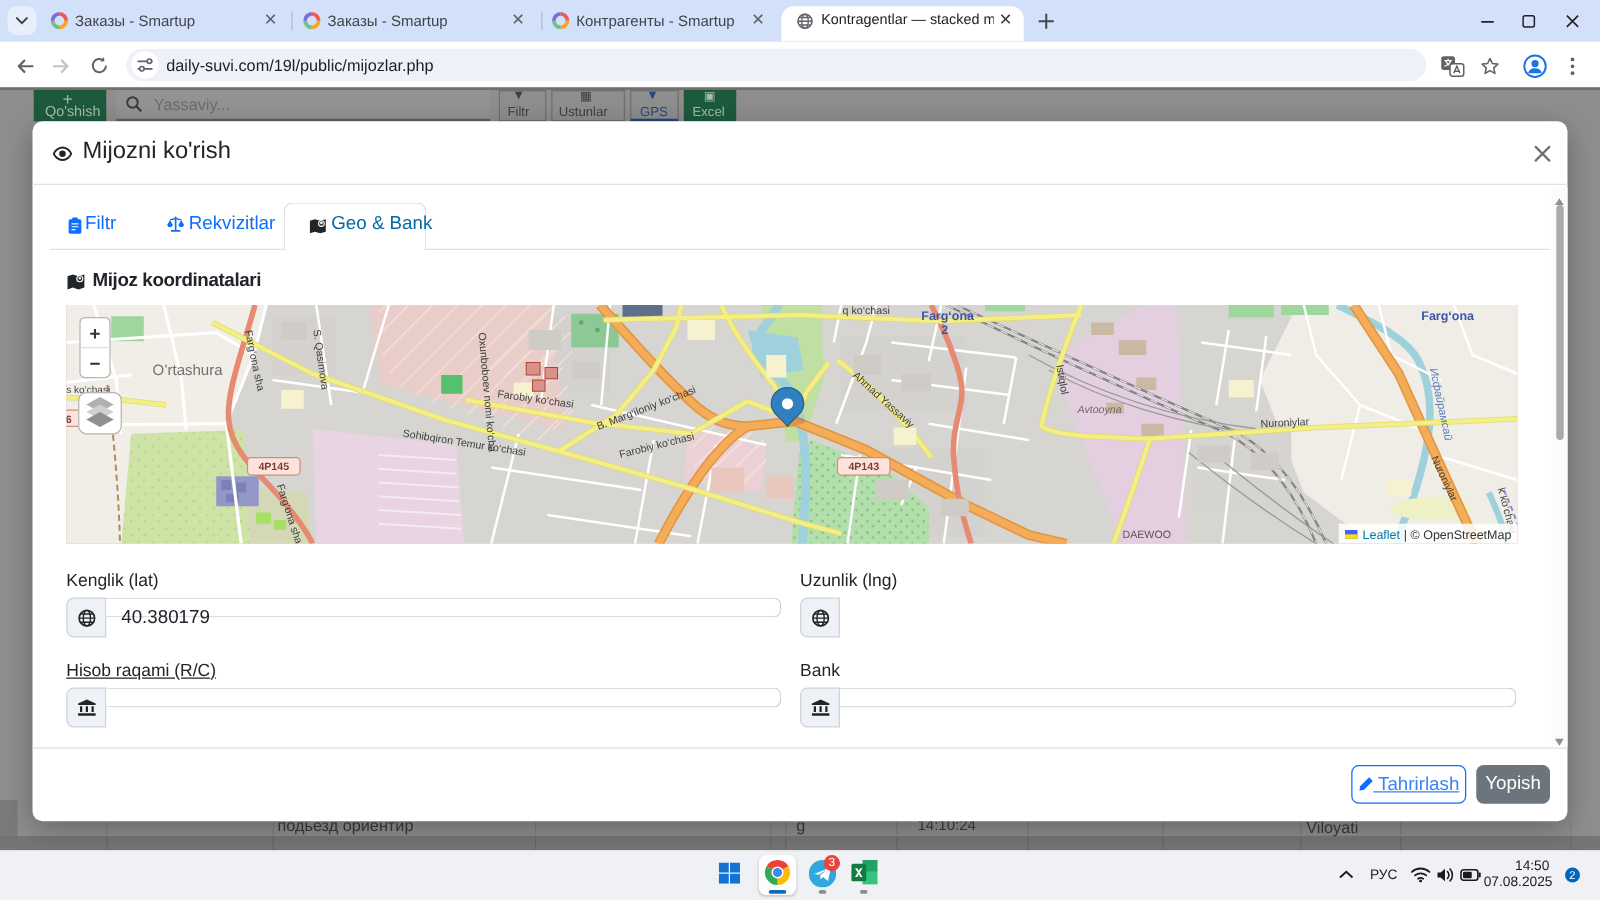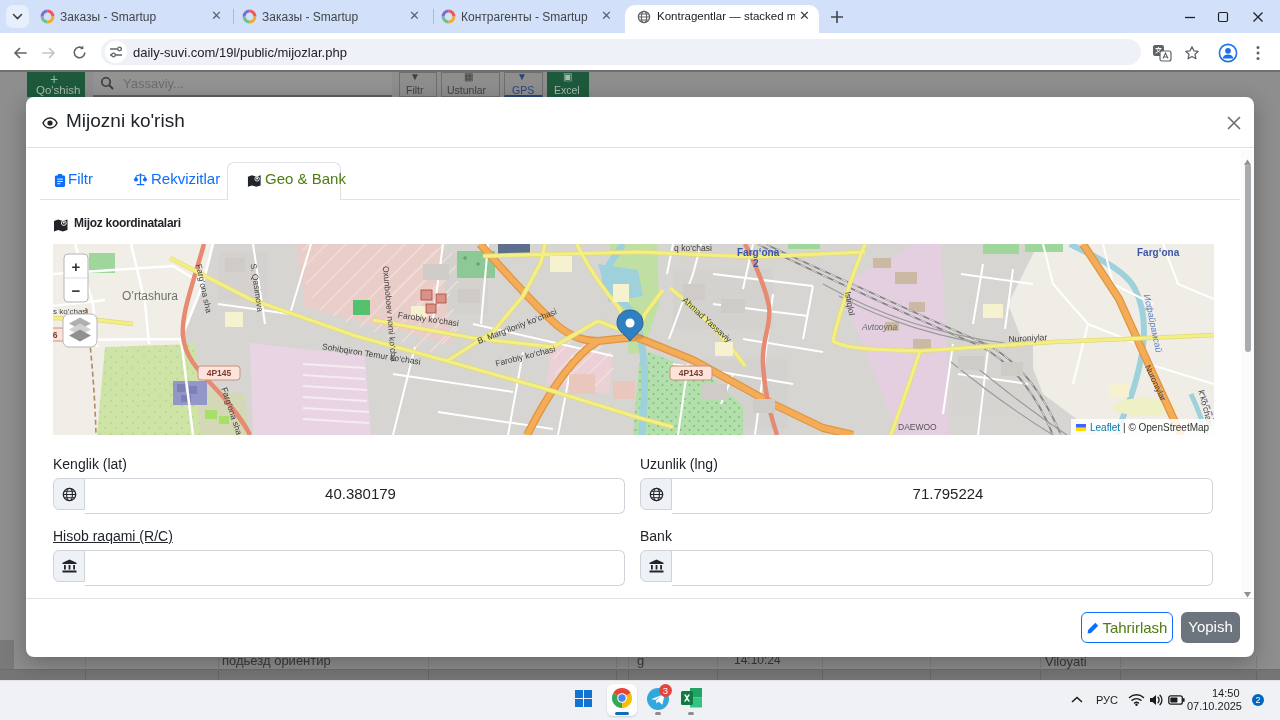--- a/index.html
+++ b/index.html
@@ -14,25 +14,25 @@
   #urlrow { left:0; top:33px; width:1280px; height:37px; background:#ffffff; }
   #pill { left:101px; top:39px; width:1040px; height:26px; background:#eef1f8; border-radius:13px; }
   
   .dim { background:#8e8e8e; }
   
   #modal { left:26px; top:97px; width:1228px; height:560px; background:#fff; border-radius:8px; box-shadow:0 6px 22px rgba(0,0,0,.28); }
   #mhead { left:0; top:0; width:1228px; height:51px; border-bottom:1px solid #dee2e6; }
   #mtitle { left:40px; top:13px; font-size:19px; font-weight:500; color:#212529; }
   .tab { font-size:15px; }
   #navline { left:14px; top:102px; width:1200px; height:1px; background:#dee2e6; }
-  #secttl { left:27px; top:119px; letter-spacing:-0.3px; font-size:12px; font-weight:700; color:#212529; }
+  #secttl { left:27px; top:119px; letter-spacing:-0.3px; font-size:15px; font-weight:700; color:#212529; }
   #mapbox { left:27px; top:147px; width:1161px; height:191px; overflow:hidden; background:#d9d6d2; }
   .flabel { font-size:14px; color:#212529; }
   .iaddon { width:32px; height:32px; background:#eef1f6; border:1px solid #ced4da; border-radius:6px 0 0 6px; display:flex; align-items:center; justify-content:center; }
-  .ifield { height:36px; background:#fff; border:1px solid #ced4da; border-left:none; border-radius:0 6px 6px 0; font-size:15px; color:#212529; line-height:30px; padding-left:12px;text-align:center; }
+  .ifield { height:16px; background:#fff; border:1px solid #ced4da; border-left:none; border-radius:0 6px 6px 0; font-size:15px; color:#212529; line-height:30px; padding-left:12px; }
   #mfoot { left:0; top:501px; width:1228px; height:1px; background:#dee2e6; }
   .btn { height:31px; border-radius:6px; font-size:15px; line-height:29px; text-align:center; }
   
   #taskbar { left:0; top:680px; width:1280px; height:40px; background:#f0f1f4; border-top:1px solid #e2e3e5; }
   .traytxt { font-size:11px; color:#1b1b1b; }
 </style>
 </head>
 <body>
 <div id="stage">
 
@@ -217,21 +217,21 @@
         <path d="M1 8 L3.2 4.2 L5.4 8 A2.2 2.2 0 0 1 1 8 Z" fill="#0d6efd"></path>
         <path d="M10.6 8 L12.8 4.2 L15 8 A2.2 2.2 0 0 1 10.6 8 Z" fill="#0d6efd"></path>
       </svg>
     <div class="abs tab" style="left:125px;top:73px;color:#0d6efd;">Rekvizitlar</div>
     <div class="abs" style="left:201px;top:65px;width:114px;height:38px;background:#fff;border:1px solid #dee2e6;border-bottom:none;border-radius:7px 7px 0 0;"></div>
     <svg class="abs" style="left:221px;top:77px" width="15" height="14" viewBox="0 0 17 16">
         <path d="M1 3 L5.5 1.5 V13 L1 14.5 Z M5.5 1.5 L10.5 3 V14.5 L5.5 13 Z M10.5 3 L15.5 1.5 V13 L10.5 14.5 Z" fill="#212529"></path>
         <circle cx="11.5" cy="5.5" r="2.6" fill="#212529" stroke="#fff" stroke-width="1"></circle>
         <path d="M11.5 5 m-1.2 0 a1.2 1.2 0 1 0 2.4 0 a1.2 1.2 0 1 0 -2.4 0" fill="#fff"></path>
       </svg>
-    <div class="abs tab" style="left:239px;top:73px;color:#4d7c0f;">Geo &amp; Bank</div>
+    <div class="abs tab" style="left:239px;top:73px;color:#0369a1;">Geo &amp; Bank</div>
 
     <svg class="abs" style="left:27px;top:121px" width="16" height="15" viewBox="0 0 16 15">
         <path d="M1 3 L5.2 1.5 V12 L1 13.5 Z M5.2 1.5 L9.8 3 V13.5 L5.2 12 Z M9.8 3 L14.5 1.5 V12 L9.8 13.5 Z" fill="#212529"></path>
         <circle cx="10.8" cy="5" r="2.4" fill="#212529" stroke="#fff" stroke-width="0.9"></circle>
         <circle cx="10.8" cy="4.6" r="1" fill="#fff"></circle>
       </svg>
     <div id="secttl" class="abs" style="left:48px;">Mijoz koordinatalari</div>
 
     <div id="mapbox" class="abs"><svg width="1161" height="191" viewBox="0 0 1161 191" font-family="Liberation Sans, sans-serif">
 <defs>
@@ -557,21 +557,20 @@
         </svg>
       </div>
     <div class="abs ifield" style="left:59px;top:381px;width:540px;">40.380179</div>
     <div class="abs iaddon" style="left:614px;top:381px;">
         <svg width="15" height="15" viewBox="0 0 15 15">
           <circle cx="7.5" cy="7.5" r="6.2" fill="none" stroke="#212529" stroke-width="1.3"></circle>
           <ellipse cx="7.5" cy="7.5" rx="2.9" ry="6.2" fill="none" stroke="#212529" stroke-width="1.1"></ellipse>
           <path d="M1.3 7.5 H13.7 M2.2 4.2 H12.8 M2.2 10.8 H12.8" stroke="#212529" stroke-width="1.1" fill="none"></path>
         </svg>
       </div>
-    <div class="abs ifield" style="left:646px;top:381px;width:541px;">71.795224</div>
 
     <div class="abs flabel" style="left:27px;top:431px;text-decoration:underline;">Hisob raqami (R/C)</div>
     <div class="abs flabel" style="left:614px;top:431px;">Bank</div>
     <div class="abs iaddon" style="left:27px;top:453px;">
         <svg width="15" height="14" viewBox="0 0 15 14">
           <path d="M7.5 0.5 L14.5 3.8 V5 H0.5 V3.8 Z" fill="#212529"></path>
           <path d="M2 6 H3.8 V10.5 H2 Z M6.6 6 H8.4 V10.5 H6.6 Z M11.2 6 H13 V10.5 H11.2 Z" fill="#212529"></path>
           <path d="M0.5 11.5 H14.5 V13.5 H0.5 Z" fill="#212529"></path>
         </svg>
       </div>
@@ -579,21 +578,21 @@
     <div class="abs iaddon" style="left:614px;top:453px;">
         <svg width="15" height="14" viewBox="0 0 15 14">
           <path d="M7.5 0.5 L14.5 3.8 V5 H0.5 V3.8 Z" fill="#212529"></path>
           <path d="M2 6 H3.8 V10.5 H2 Z M6.6 6 H8.4 V10.5 H6.6 Z M11.2 6 H13 V10.5 H11.2 Z" fill="#212529"></path>
           <path d="M0.5 11.5 H14.5 V13.5 H0.5 Z" fill="#212529"></path>
         </svg>
       </div>
     <div class="abs ifield" style="left:646px;top:453px;width:541px;"></div>
 
     <div id="mfoot" class="abs"></div>
-    <div class="abs btn" style="left:1055px;top:515px;width:92px;border:1px solid #0d6efd;color:#4d7c0f;background:#fff;">
+    <div class="abs btn" style="left:1055px;top:515px;width:92px;border:1px solid #0d6efd;color:#3b82f6;background:#fff;text-decoration:underline;">
       <svg style="vertical-align:-1px" width="12" height="12" viewBox="0 0 12 12">
           <path d="M8.3 0.8 L11.2 3.7 L4 10.9 L0.6 11.4 L1.1 8 Z" fill="#0d6efd"></path>
         </svg> Tahrirlash</div>
     <div class="abs btn" style="left:1155px;top:515px;width:59px;background:#6c757d;color:#fff;">Yopish</div>
 
     <div class="abs" style="left:1215px;top:53px;width:13px;height:447px;background:#fbfbfb;"></div>
     <div class="abs" style="left:1217px;top:56px;width:9px;height:9px;"><svg width="9" height="9">
           <path d="M4.5 1.5 L8 7 H1 Z" fill="#8f8f8f"></path>
         </svg></div>
     <div class="abs" style="left:1218.5px;top:67px;width:6px;height:188px;background:#a8acaf;border-radius:3px;"></div>
@@ -645,16 +644,16 @@
   <svg class="abs" style="left:1149px;top:694px" width="15" height="12" viewBox="0 0 15 12">
       <path d="M1 4 H3.5 L7 1 V11 L3.5 8 H1 Z" fill="#1b1b1b"></path>
       <path d="M9 3.2 A4.5 4.5 0 0 1 9 8.8 M11 1.2 A7 7 0 0 1 11 10.8" fill="none" stroke="#1b1b1b" stroke-width="1.3" stroke-linecap="round"></path>
     </svg>
   <svg class="abs" style="left:1168px;top:695px" width="17" height="10" viewBox="0 0 17 10">
       <rect x="0.8" y="0.8" width="13.5" height="8.4" rx="2" fill="none" stroke="#1b1b1b" stroke-width="1.3"></rect>
       <rect x="2.4" y="2.4" width="7" height="5.2" rx="0.8" fill="#1b1b1b"></rect>
       <rect x="15" y="3" width="1.6" height="4" rx="0.8" fill="#1b1b1b"></rect>
     </svg>
   <div class="abs traytxt" style="left:1212px;top:687px;width:30px;">14:50</div>
-  <div class="abs traytxt" style="left:1180px;top:700px;width:62px;text-align:right;">07.10.2025</div>
+  <div class="abs traytxt" style="left:1180px;top:700px;width:62px;text-align:right;">07.08.2025</div>
   <div class="abs" style="left:1252px;top:694px;width:12px;height:12px;background:#0067c0;border-radius:50%;color:#fff;font-size:9px;text-align:center;line-height:12px;">2</div>
 
 </div>
 
 </body></html>

